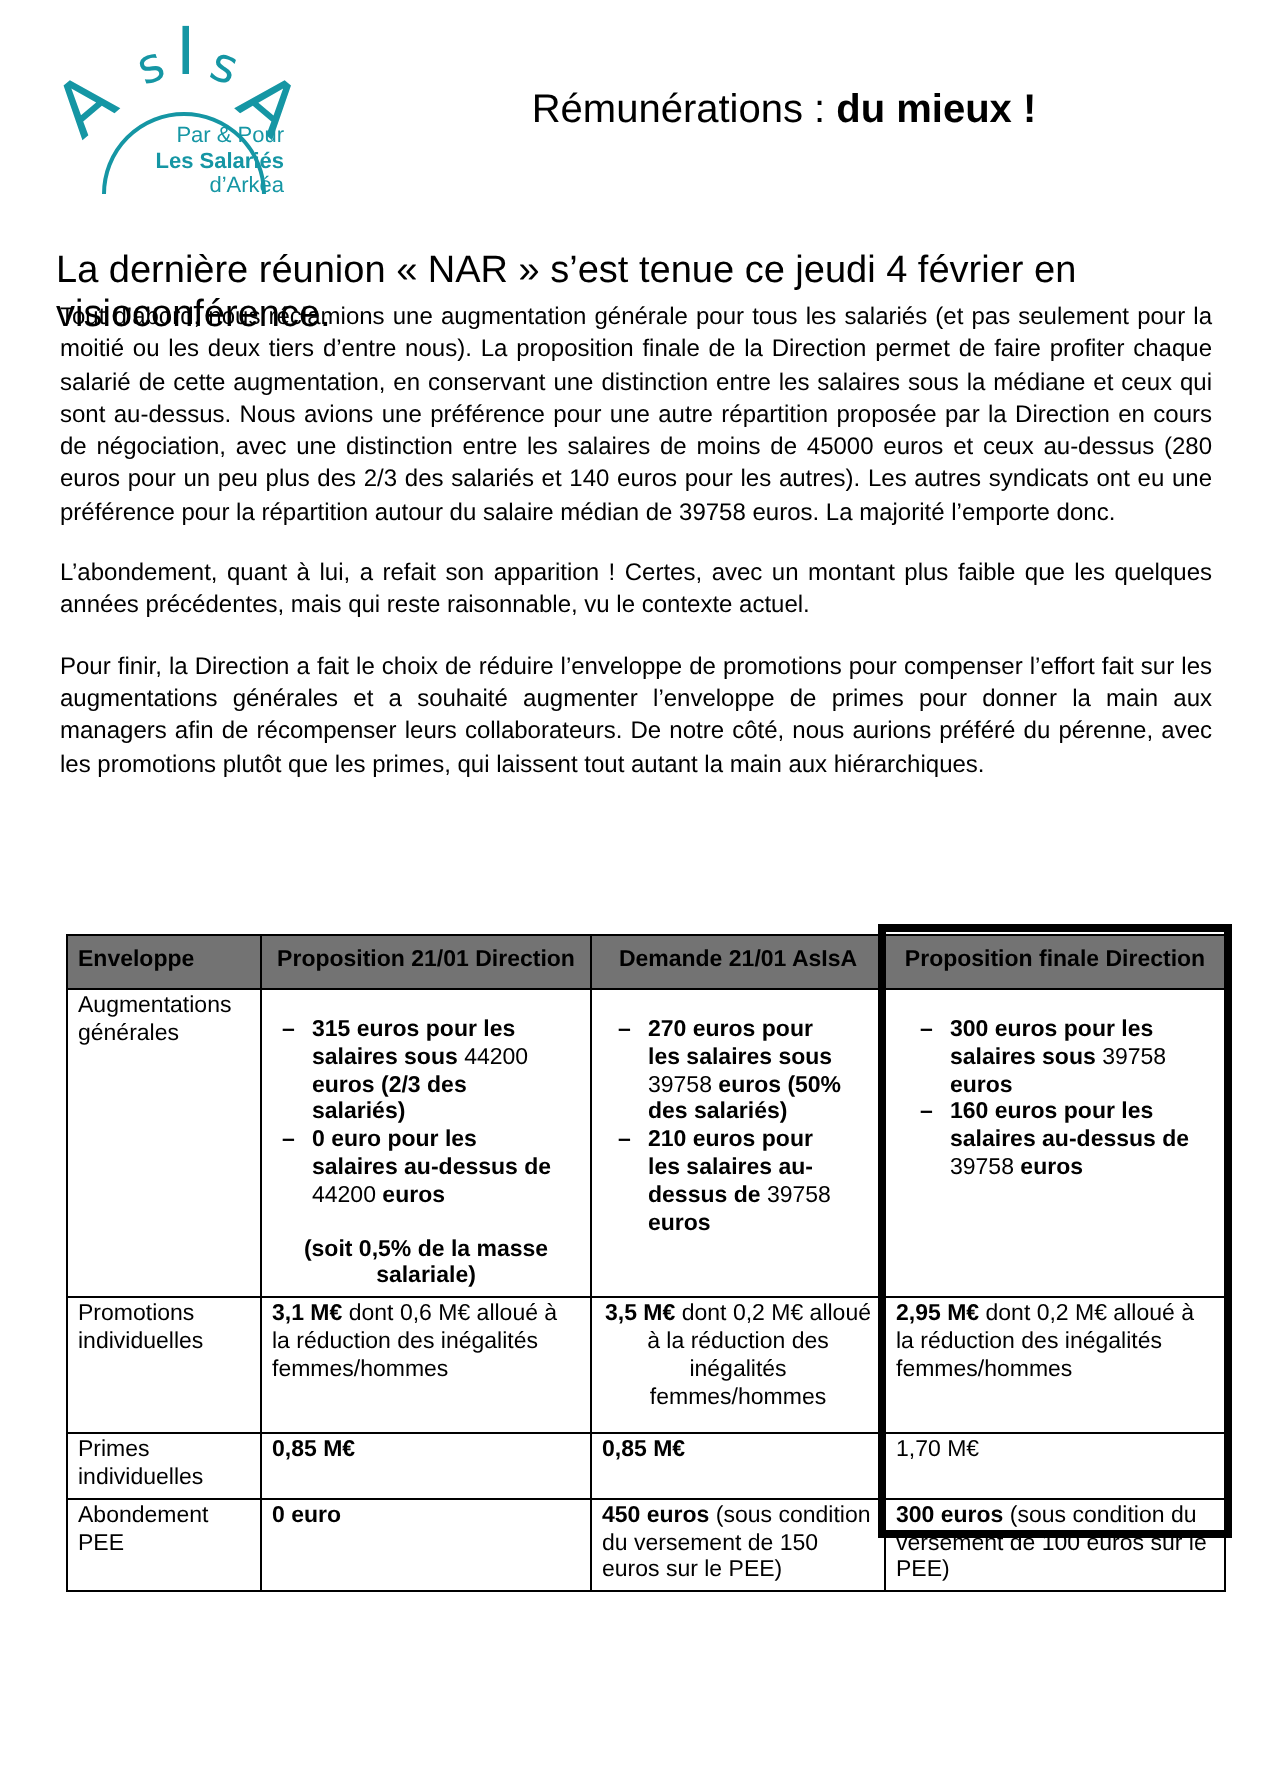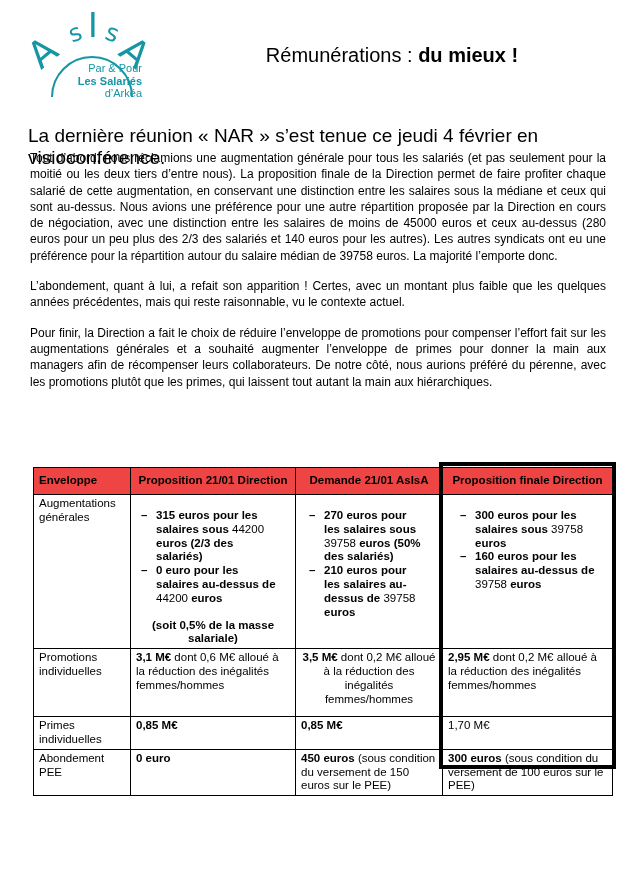--- a/index.html
+++ b/index.html
@@ -30,21 +30,21 @@
   
   .intro{position:absolute;left:28px;top:125px;width:578px;text-align:left;
          font-size:19px;margin:0;}
   .bodytext{position:absolute;left:30px;top:150px;width:576px;}
   .bodytext p{margin:0 0 14px 0;font-size:12px;line-height:16.3px;text-align:justify;}
   .pre{white-space:pre-line;}
   
   .table-wrap{position:absolute;left:33px;top:467px;}
   table{border-collapse:collapse;table-layout:fixed;width:579px;font-size:11.5px;}
   th,td{border:1px solid #000;vertical-align:top;padding:2px 5px;line-height:13.8px;}
-  th{background:#ef4444;font-weight:bold;height:22px;vertical-align:middle;text-align:center;}
+  th{background:#737373;font-weight:bold;height:22px;vertical-align:middle;text-align:center;}
   th.first{text-align:left;}
   tr.r0{height:128px;} tr.r1{height:68px;} tr.r2{height:30px;} tr.r3{height:46px;}
   ul{margin:12px;padding:0;list-style:none;}
   li{position:relative;padding-left:16px;margin:0;}
   li::before{content:"–";position:absolute;left:1px;font-weight:bold;}
   td.c2 ul{margin-left:4px;}
   td.c3 ul{margin-left:7px;}
   td.c4 ul{margin-left:11px;}
   .note{margin-top:13px;text-align:center;font-weight:bold;}
   .center{text-align:center;}

